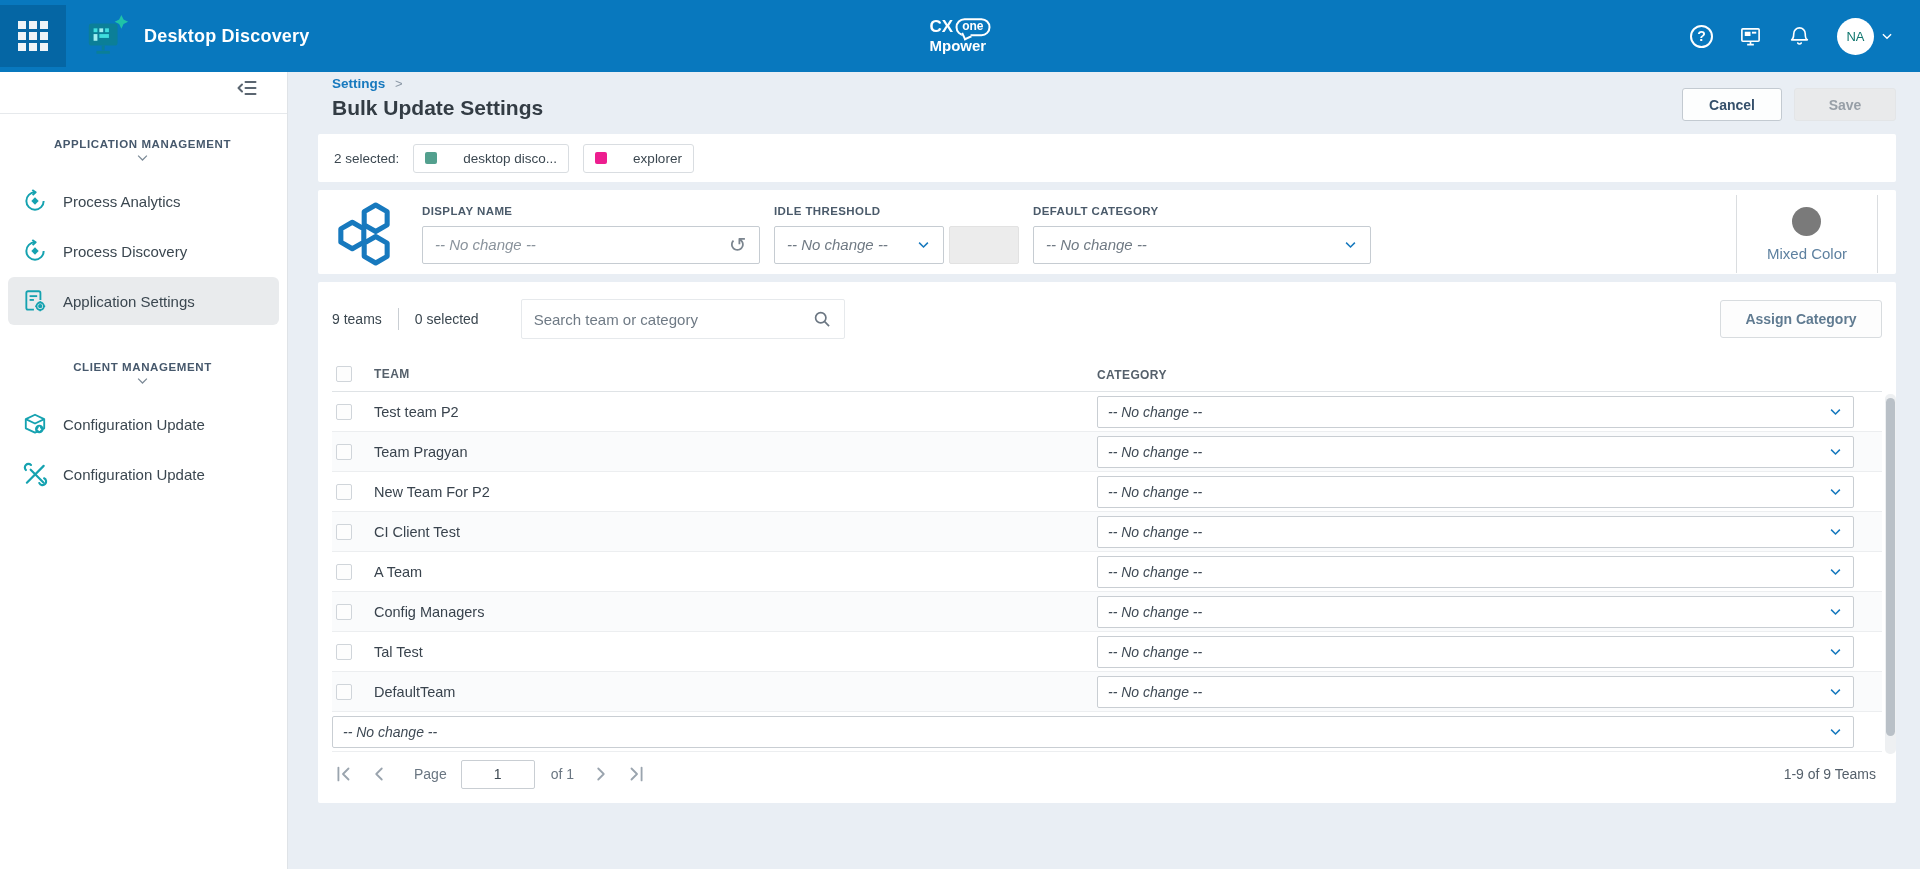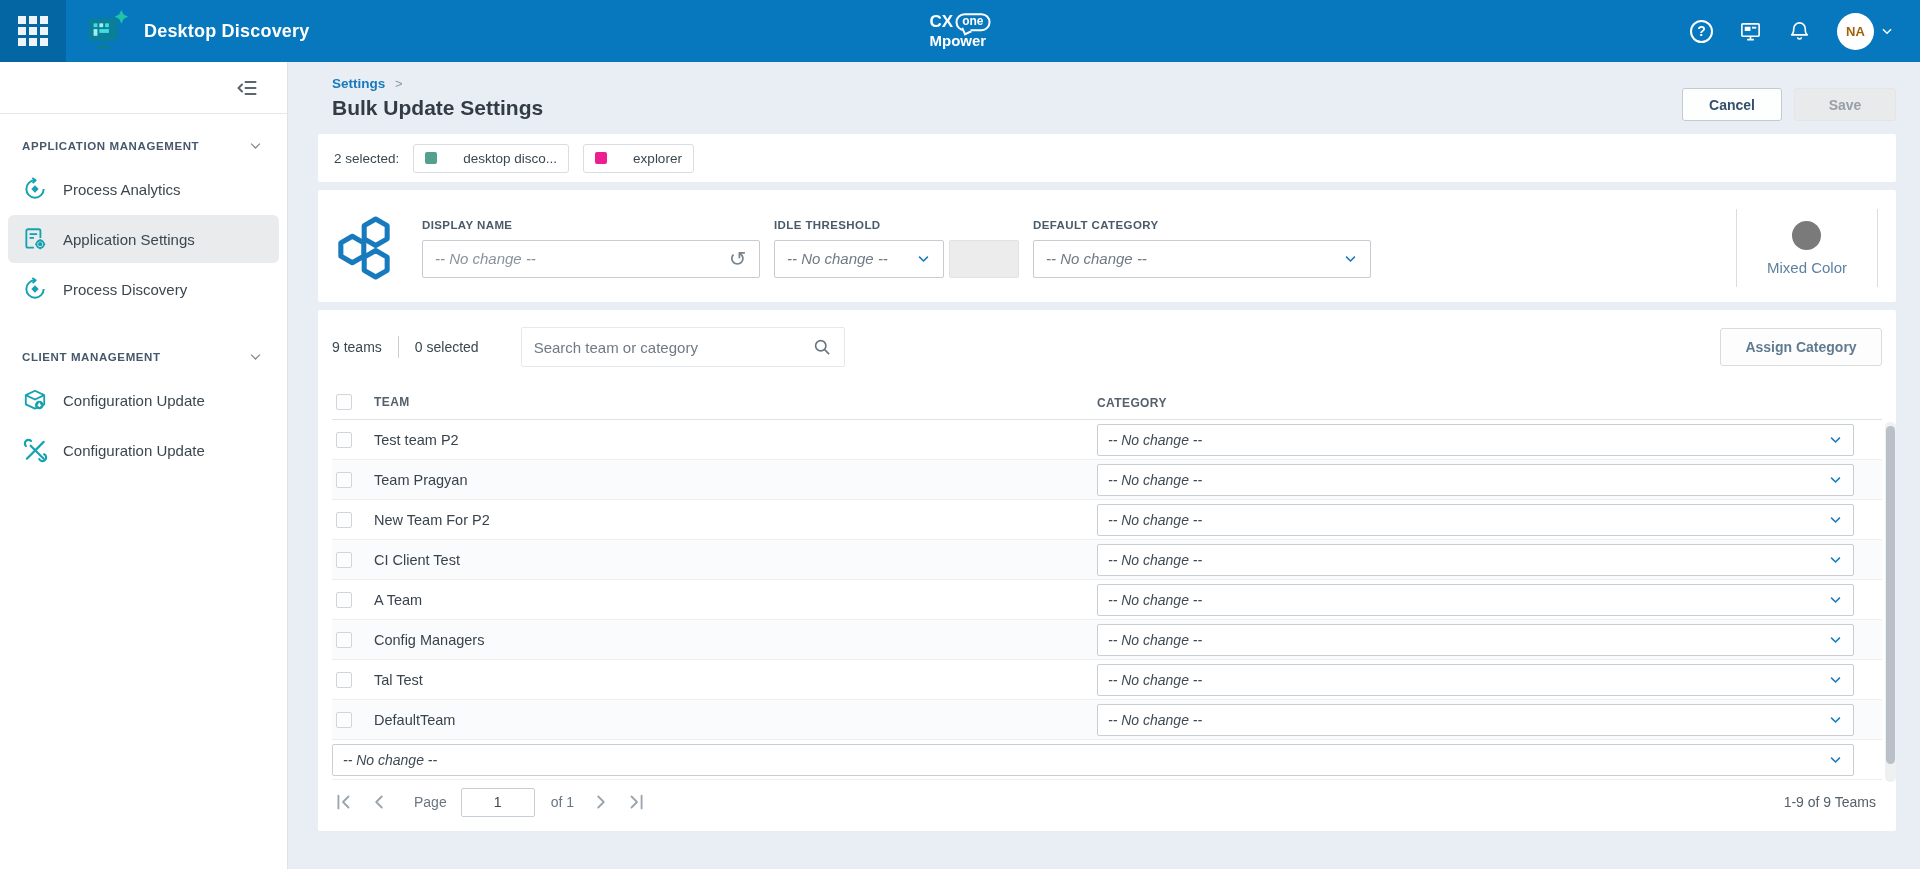--- a/index.html
+++ b/index.html
@@ -3,44 +3,44 @@
 <meta charset="utf-8">
 <style>
   * { box-sizing: border-box; margin: 0; padding: 0; }
   html,body { width:1920px; height:869px; }
   body {
     font-family: "Liberation Sans", "DejaVu Sans", sans-serif;
     background:#e9eef4; color:#3b4750; overflow:hidden; position:relative;
   }
 
   
-  .topbar { position:absolute; top:0; left:0; right:0; height:62px; background:#0878be; display:flex; align-items:center; z-index:30; }
+  .topbar { position:absolute; top:0; left:0; right:0; height:72px; background:#0878be; display:flex; align-items:center; z-index:30; }
   .waffle { width:66px; height:62px; background:#0566a4; display:flex; align-items:center; justify-content:center; cursor:pointer; }
   .waffle-grid { display:grid; grid-template-columns:repeat(3,8px); grid-template-rows:repeat(3,8px); gap:3px; }
   .waffle-grid span { background:#eef4f8; display:block; }
   .app-logo { margin-left:18px; width:46px; height:46px; }
   .app-title { margin-left:14px; color:#fff; font-size:18px; font-weight:bold; letter-spacing:.2px; }
 
   .brand { position:absolute; left:50%; top:50%; transform:translate(-50%,-50%); color:#fff; text-align:left; line-height:1.05; }
   .brand-line1 { display:flex; align-items:center; gap:2px; font-weight:bold; font-size:17px; }
   .bubble { position:relative; display:inline-block; border:2px solid #fff; border-radius:10px; padding:0 5px 1px 5px; font-size:12px; font-weight:bold; }
   .bubble::after { content:""; position:absolute; left:5px; bottom:-5px; width:6px; height:6px; background:#0878be; border-right:2px solid #fff; border-bottom:2px solid #fff; transform:rotate(65deg); }
   .brand-line2 { font-size:15px; font-weight:bold; margin-top:2px; }
 
   .topbar-right { margin-left:auto; display:flex; align-items:center; gap:26px; padding-right:26px; }
   .tb-icon { width:23px; height:23px; display:block; cursor:pointer; }
   .help-circle { width:23px; height:23px; border:2px solid #fff; border-radius:50%; color:#fff; font-size:14px; font-weight:bold; display:flex; align-items:center; justify-content:center; cursor:pointer; }
   .avatar-wrap { display:flex; align-items:center; gap:6px; cursor:pointer; }
-  .avatar { width:37px; height:37px; border-radius:50%; background:#fff; color:#a16207; font-size:13px; font-weight:bold; display:flex; align-items:center; justify-content:center; }
+  .avatar { width:37px; height:37px; border-radius:50%; background:#fff; color:#0f766e; font-size:13px; font-weight:normal; display:flex; align-items:center; justify-content:center; }
 
   
   .sidebar { position:absolute; top:62px; left:0; bottom:0; width:288px; background:#fff; border-right:1px solid #dfe3e7; z-index:20; }
   .sb-top { height:52px; display:flex; align-items:center; justify-content:flex-end; padding-right:28px; border-bottom:1px solid #e6e9ec; }
   .collapse-btn { width:24px; height:24px; cursor:pointer; }
-  .sb-section-header { display:flex; align-items:center; justify-content:space-between; padding:24px 24px 10px 22px; cursor:pointer; }
+  .sb-section-header { display:flex; align-items:center; justify-content:center; padding:24px 24px 10px 22px; cursor:pointer;flex-direction:column; }
   .sb-section-label { font-size:11.5px; font-weight:bold; color:#46586c; letter-spacing:.6px; }
   .sb-item { display:flex; align-items:center; gap:15px; height:48px; margin:2px 8px; padding-left:14px; border-radius:6px; cursor:pointer; }
   .sb-item.selected { background:#e9ebed; }
   .sb-item-label { font-size:15px; color:#3b4750; }
   .sb-icon { width:26px; height:26px; flex:0 0 auto; }
 
   
   .main { position:absolute; top:62px; left:288px; right:0; bottom:0; padding:14px 24px 0 30px; }
   .page-head { position:relative; padding-left:14px; margin-bottom:14px; }
   .breadcrumb { font-size:13.5px; font-weight:bold; }
@@ -54,21 +54,21 @@
 
   .card { background:#fff; border-radius:2px; margin-bottom:8px; }
 
   
   .sel-bar { height:48px; display:flex; align-items:center; padding:0 16px; gap:14px; }
   .sel-label { font-size:13.5px; color:#3b4750; }
   .chip { display:flex; align-items:center; gap:26px; border:1px solid #d9dde1; border-radius:3px; padding:6px 11px; font-size:13.5px; color:#3b4750; background:#fff; cursor:pointer; }
   .chip-swatch { width:12px; height:12px; border-radius:2px; display:block; }
 
   
-  .bulk-form { height:112px; display:flex; align-items:center; padding:4px 0 0 18px; }
+  .bulk-form { height:84px; display:flex; align-items:center; padding:4px 0 0 18px; }
   .hex-icon { width:56px; height:64px; margin-right:30px; flex:0 0 auto; }
   .field { margin-right:14px; }
   .field-label { font-size:11.5px; font-weight:bold; color:#4a5a6a; letter-spacing:.4px; margin-bottom:9px; }
   .control { height:38px; border:1px solid #c6ccd2; border-radius:2px; background:#fff; display:flex; align-items:center; padding:0 12px; }
   .placeholder-text { font-style:italic; color:#707a84; font-size:15px; }
   .dn-control { width:338px; }
   .dn-input { flex:1; border:none; outline:none; font-family:inherit; font-size:15px; font-style:italic; color:#3f4a55; background:transparent; }
   .dn-input::placeholder { color:#8a939c; font-style:italic; }
   .reset-icon { font-size:21px; color:#7b858f; line-height:1; cursor:pointer; margin-left:8px; transform:scaleX(-1); }
   .select-control { cursor:pointer; justify-content:space-between; }
@@ -192,39 +192,39 @@
 
   <div class="sb-item">
     <svg class="sb-icon" viewBox="0 0 24 24" fill="none" stroke="#15a2b0" stroke-width="1.8">
       <path d="M12 4a8 8 0 1 0 8 8"></path>
       <path d="M9.5 1.8L12.6 4 9.8 6.6" stroke-linejoin="round"></path>
       <rect x="9.6" y="9.6" width="4.8" height="4.8" transform="rotate(45 12 12)" fill="#15a2b0" stroke="none"></rect>
     </svg>
     <span class="sb-item-label">Process Analytics</span>
   </div>
 
+  <div class="sb-item">
+    <svg class="sb-icon" viewBox="0 0 24 24" fill="none" stroke="#15a2b0" stroke-width="1.8">
+      <path d="M12 4a8 8 0 1 0 8 8"></path>
+      <path d="M9.5 1.8L12.6 4 9.8 6.6" stroke-linejoin="round"></path>
+      <rect x="9.6" y="9.6" width="4.8" height="4.8" transform="rotate(45 12 12)" fill="#15a2b0" stroke="none"></rect>
+    </svg>
+    <span class="sb-item-label">Process Discovery</span>
+  </div>
+
   <div class="sb-item selected">
     <svg class="sb-icon" viewBox="0 0 24 24" fill="none" stroke="#15a2b0" stroke-width="1.7">
       <path d="M17 11V4.5A1.5 1.5 0 0 0 15.5 3h-10A1.5 1.5 0 0 0 4 4.5v14A1.5 1.5 0 0 0 5.5 20H11"></path>
       <line x1="7" y1="7.5" x2="14" y2="7.5"></line>
       <line x1="7" y1="11" x2="11" y2="11"></line>
       <circle cx="16.8" cy="16.8" r="3.4"></circle>
       <circle cx="16.8" cy="16.8" r="1.1" fill="#15a2b0"></circle>
       <path d="M16.8 12.2v1.2M16.8 20.2v1.2M12.2 16.8h1.2M20.2 16.8h1.2" stroke-width="1.5"></path>
     </svg>
     <span class="sb-item-label">Application Settings</span>
-  </div>
-
-  <div class="sb-item">
-    <svg class="sb-icon" viewBox="0 0 24 24" fill="none" stroke="#15a2b0" stroke-width="1.8">
-      <path d="M12 4a8 8 0 1 0 8 8"></path>
-      <path d="M9.5 1.8L12.6 4 9.8 6.6" stroke-linejoin="round"></path>
-      <rect x="9.6" y="9.6" width="4.8" height="4.8" transform="rotate(45 12 12)" fill="#15a2b0" stroke="none"></rect>
-    </svg>
-    <span class="sb-item-label">Process Discovery</span>
   </div>
 
   <div class="sb-section-header" style="padding-top:34px;">
     <span class="sb-section-label">CLIENT MANAGEMENT</span>
     <svg width="15" height="15" viewBox="0 0 24 24" fill="none" stroke="#7c8a97" stroke-width="2">
         <path d="M5 9l7 7 7-7"></path>
       </svg>
   </div>
 
   <div class="sb-item">

